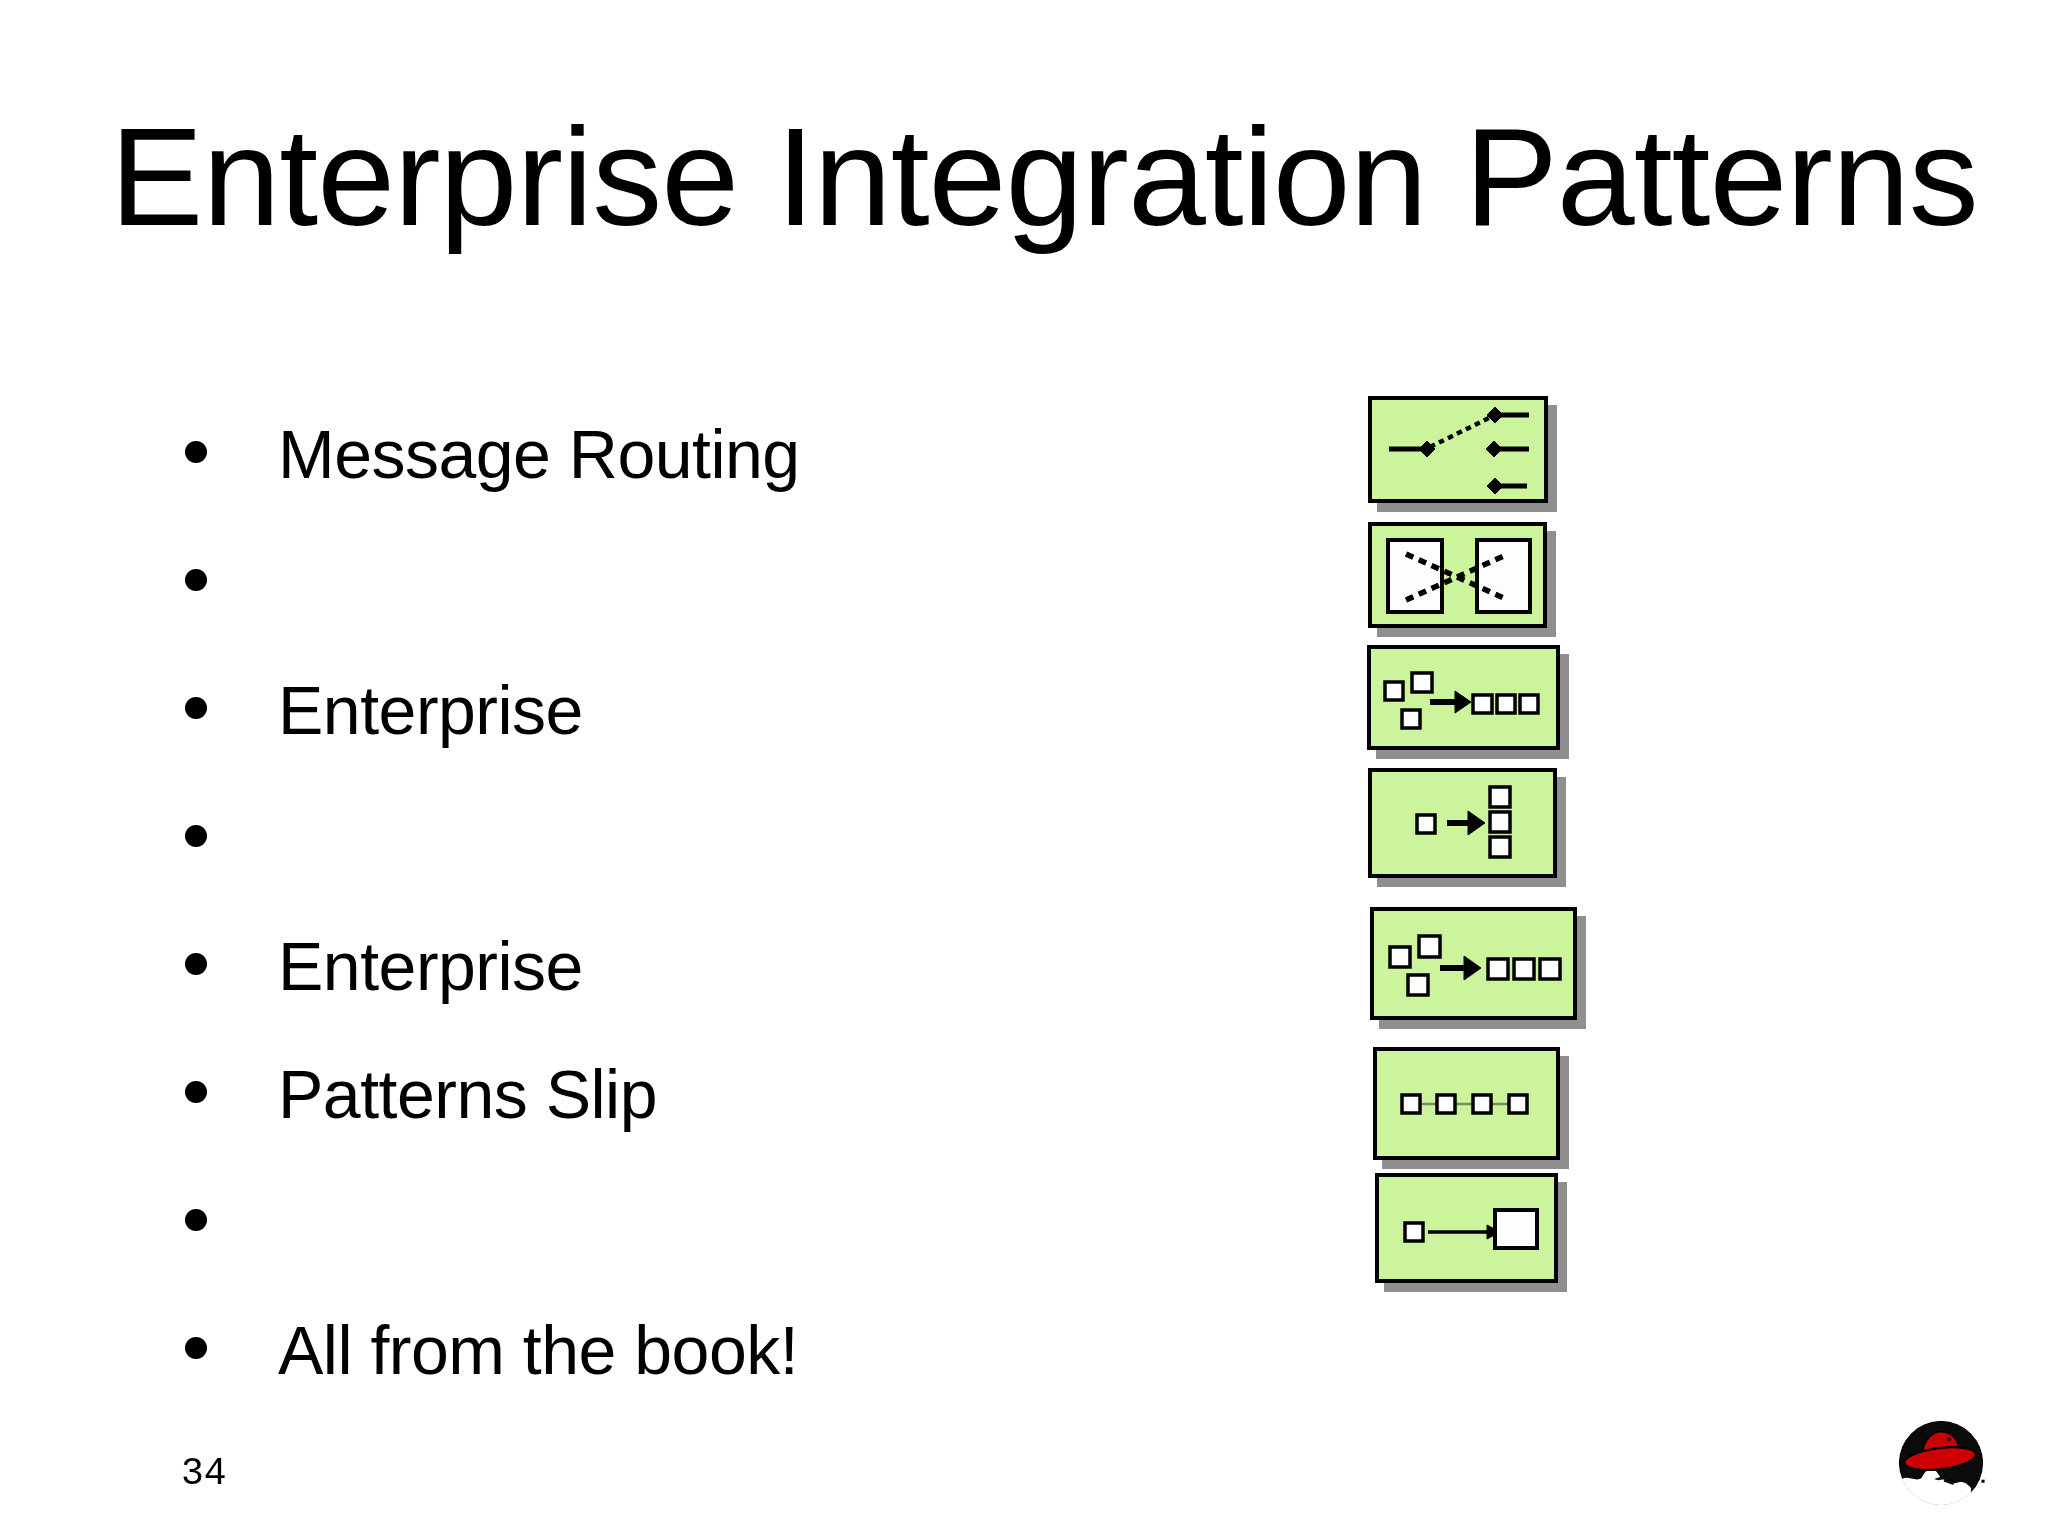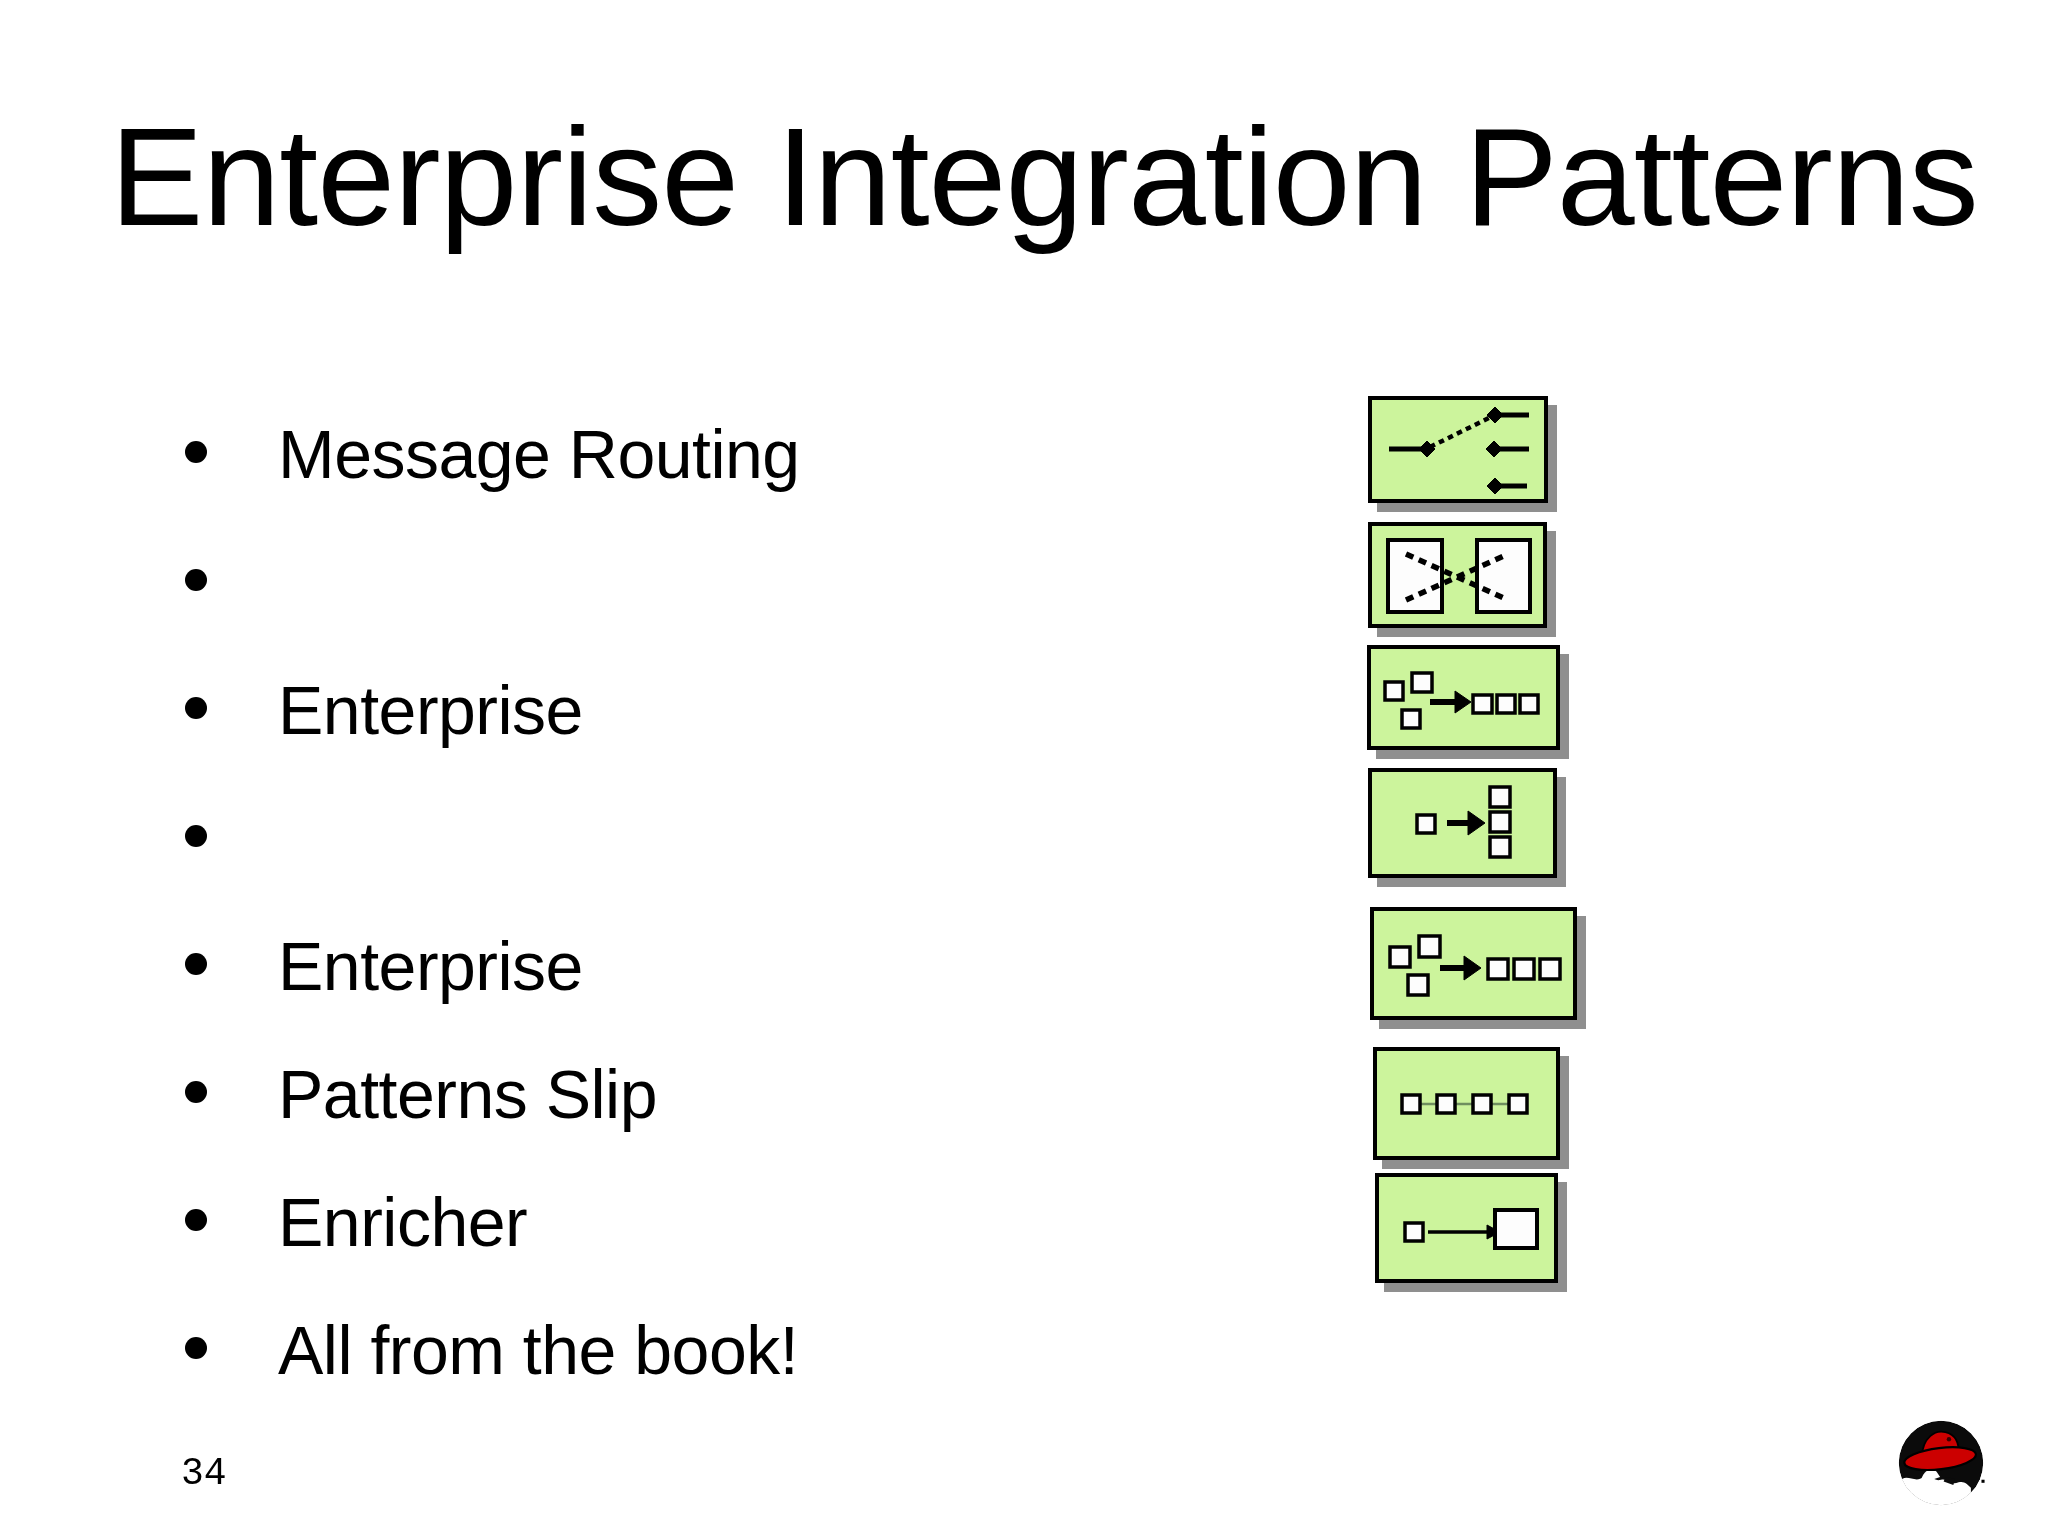--- a/index.html
+++ b/index.html
@@ -43,21 +43,20 @@
     <div class="bullet-row" style="top:917px">
       <span class="dot"></span>
       <span class="bullet-text">Enterprise</span>
     </div>
     <div class="bullet-row" style="top:1045px">
       <span class="dot"></span>
       <span class="bullet-text">Patterns Slip</span>
     </div>
     <div class="bullet-row" style="top:1173px">
       <span class="dot"></span>
-      <span class="bullet-text">Enricher</span>
     </div>
     <div class="bullet-row" style="top:1301px">
       <span class="dot"></span>
       <span class="bullet-text">All from the book!</span>
     </div>
   </div>
 
   <div class="eip" style="left:1368px;top:396px;width:180px;height:107px">
     <svg viewBox="0 0 172 99" stroke="#000" fill="#000">
       <line x1="17" y1="49" x2="52" y2="49" stroke-width="5"></line>

